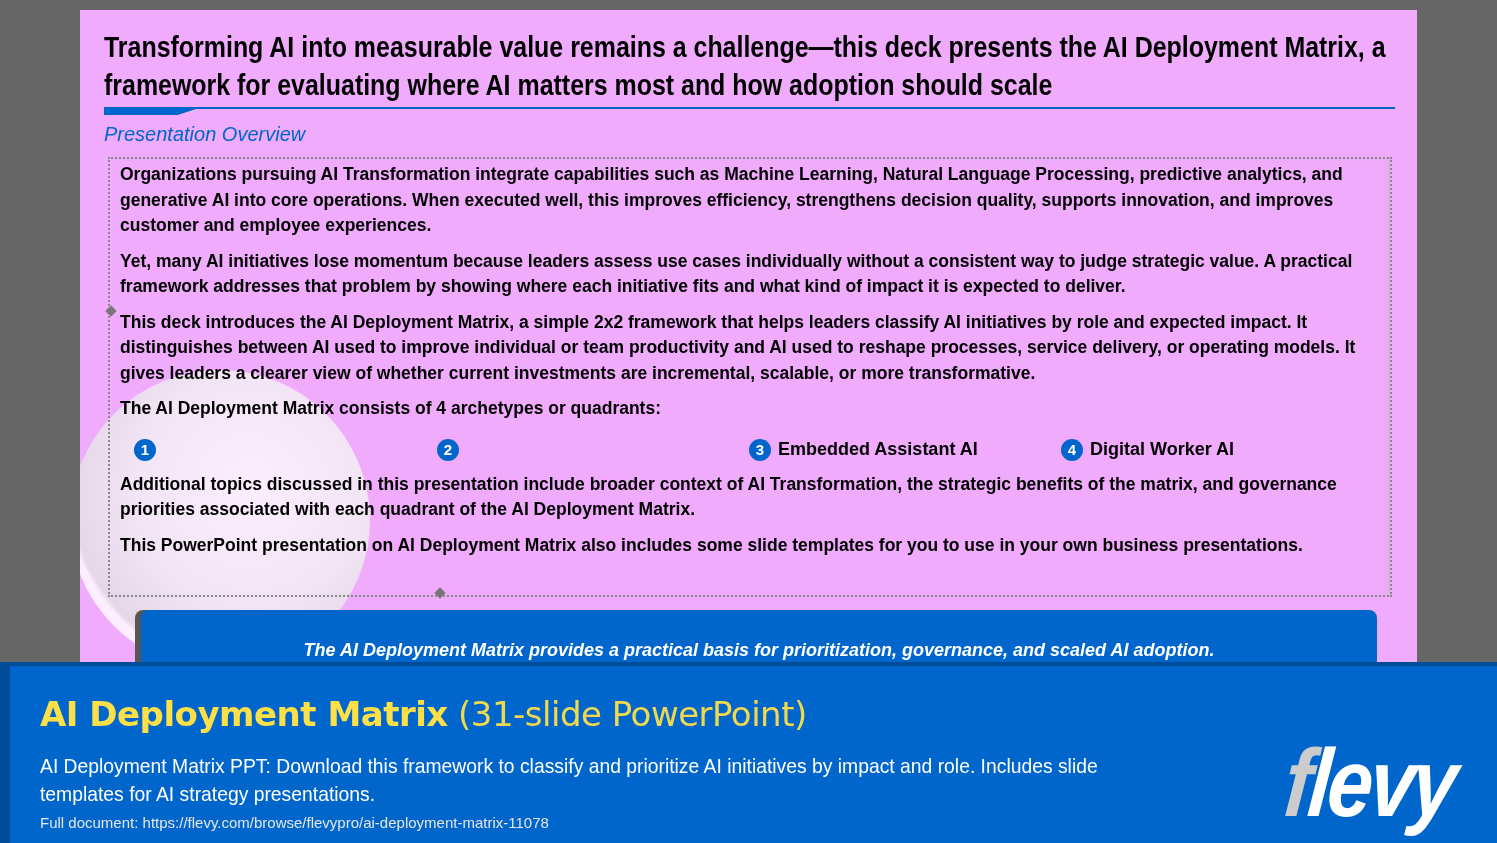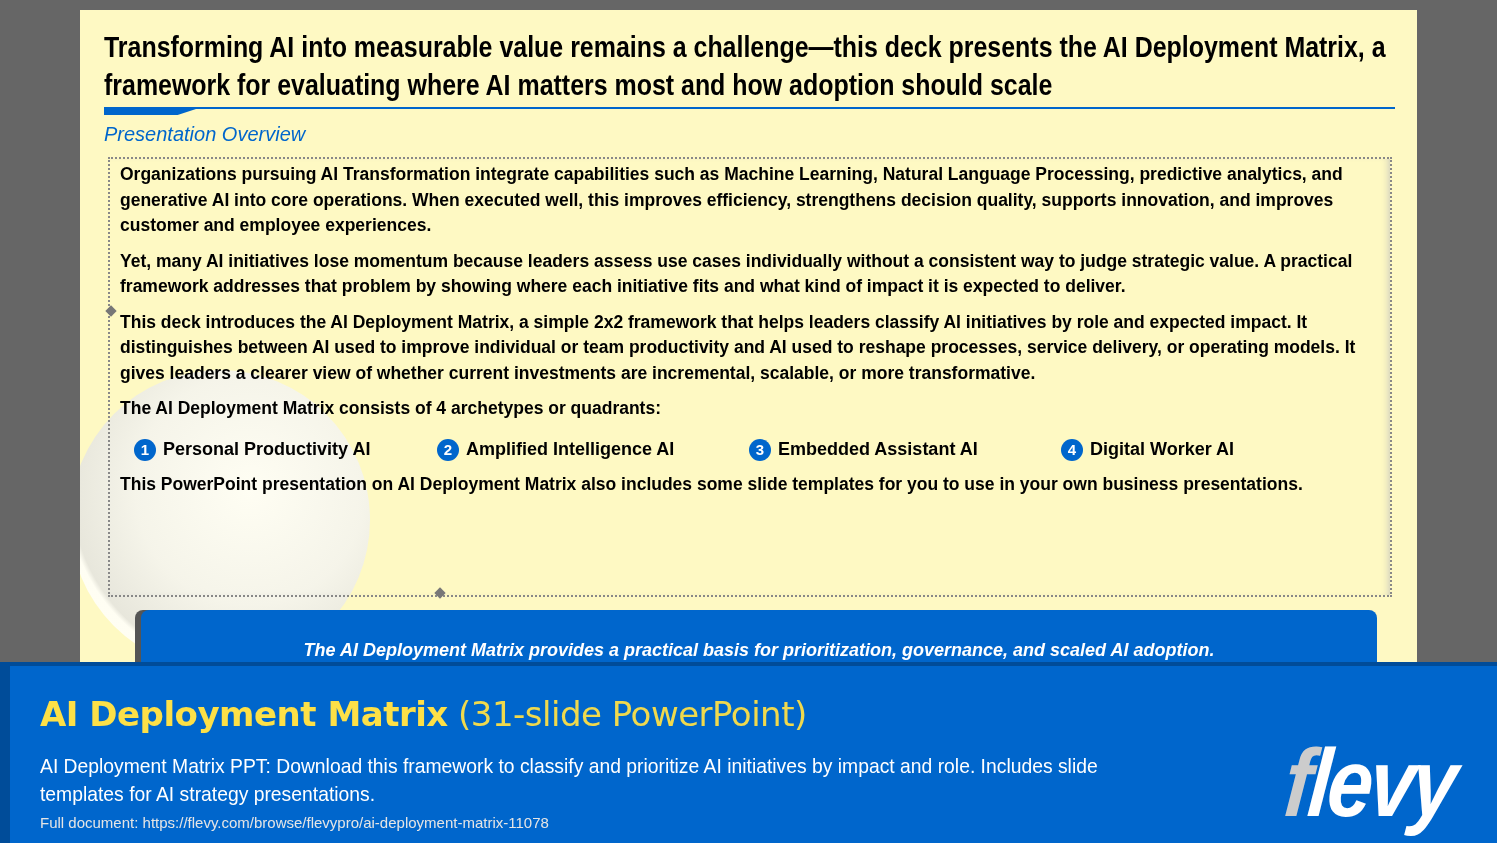--- a/index.html
+++ b/index.html
@@ -3,21 +3,21 @@
 <meta charset="utf-8">
 <style>
   html, body { margin:0; padding:0; }
   body {
     width:1497px; height:843px; overflow:hidden; position:relative;
     background:#666666;
     font-family:"Liberation Sans", sans-serif;
   }
   .slide {
     position:absolute; left:80px; top:10px; width:1337px; height:660px;
-    background:#fef9c3; overflow:hidden;
+    background:#f0abfc; overflow:hidden;
   }
   .globe {
     position:absolute; left:-10px; top:360px; width:300px; height:300px;
     border-radius:50%;
     background: radial-gradient(circle at 60% 40%, #ffffff 0%, #f3f3f3 45%, #e2e2e2 70%, #ffffff 72%);
     opacity:0.8;
   }
   .title {
     position:absolute; left:24px; top:18px; width:1300px;
     font-size:29px; font-weight:bold; line-height:38px; color:#000;
@@ -102,35 +102,34 @@
   <div class="box-diamond" style="left:356px;top:579px;"></div>
 
   <div class="content">
     <p>Organizations pursuing AI Transformation integrate capabilities such as Machine Learning, Natural Language Processing, predictive analytics, and generative AI into core operations. When executed well, this improves efficiency, strengthens decision quality, supports innovation, and improves customer and employee experiences.</p>
     <p>Yet, many AI initiatives lose momentum because leaders assess use cases individually without a consistent way to judge strategic value. A practical framework addresses that problem by showing where each initiative fits and what kind of impact it is expected to deliver.</p>
     <p>This deck introduces the AI Deployment Matrix, a simple 2x2 framework that helps leaders classify AI initiatives by role and expected impact. It distinguishes between AI used to improve individual or team productivity and AI used to reshape processes, service delivery, or operating models. It gives leaders a clearer view of whether current investments are incremental, scalable, or more transformative.</p>
     <p style="margin-bottom:16px;">The AI Deployment Matrix consists of 4 archetypes or quadrants:</p>
     <div class="quad-row">
       <div class="quad" style="width:303px;">
         <span class="num">1</span>
-        <span>Personal Productivity AI</span>
       </div>
       <div class="quad" style="width:312px;">
         <span class="num">2</span>
-        <span>Amplified Intelligence AI</span>
       </div>
       <div class="quad" style="width:312px;">
         <span class="num">3</span>
         <span>Embedded Assistant AI</span>
       </div>
       <div class="quad">
         <span class="num">4</span>
         <span>Digital Worker AI</span>
       </div>
     </div>
+    <p>Additional topics discussed in this presentation include broader context of AI Transformation, the strategic benefits of the matrix, and governance priorities associated with each quadrant of the AI Deployment Matrix.</p>
     <p>This PowerPoint presentation on AI Deployment Matrix also includes some slide templates for you to use in your own business presentations.</p>
   </div>
 
   <div class="callout">
     <div class="callout-text">The AI Deployment Matrix provides a practical basis for prioritization, governance, and scaled AI adoption.</div>
   </div>
 </div>
 
 <div class="footer">
   <div class="footer-left-edge"></div>

